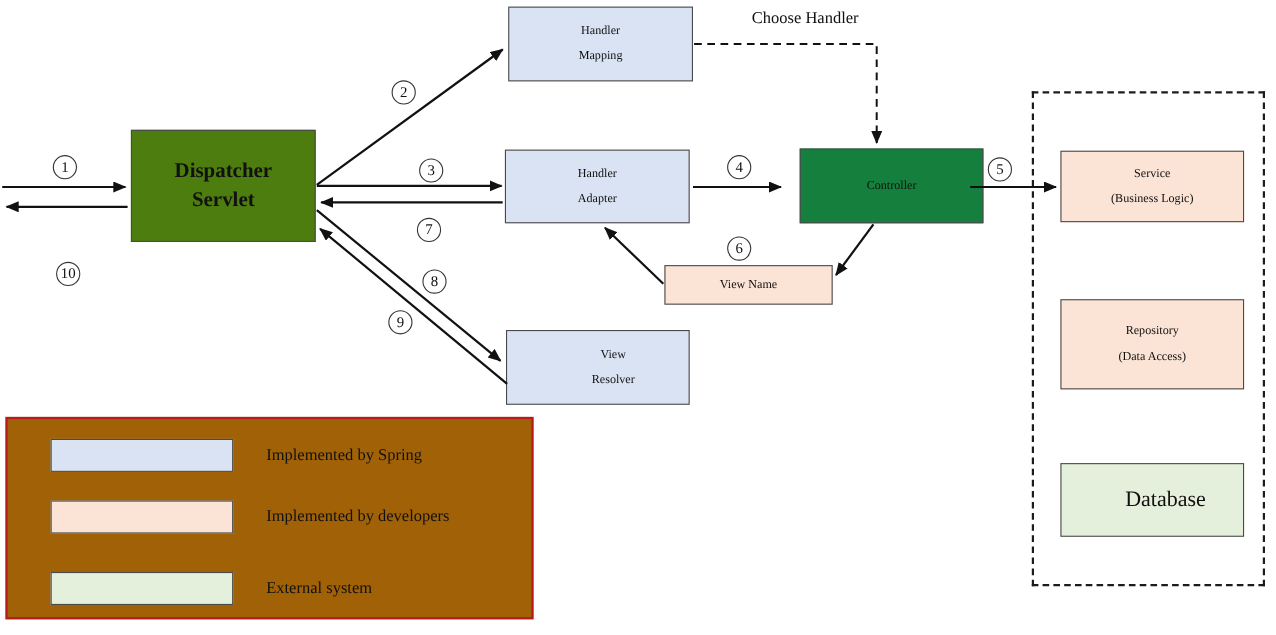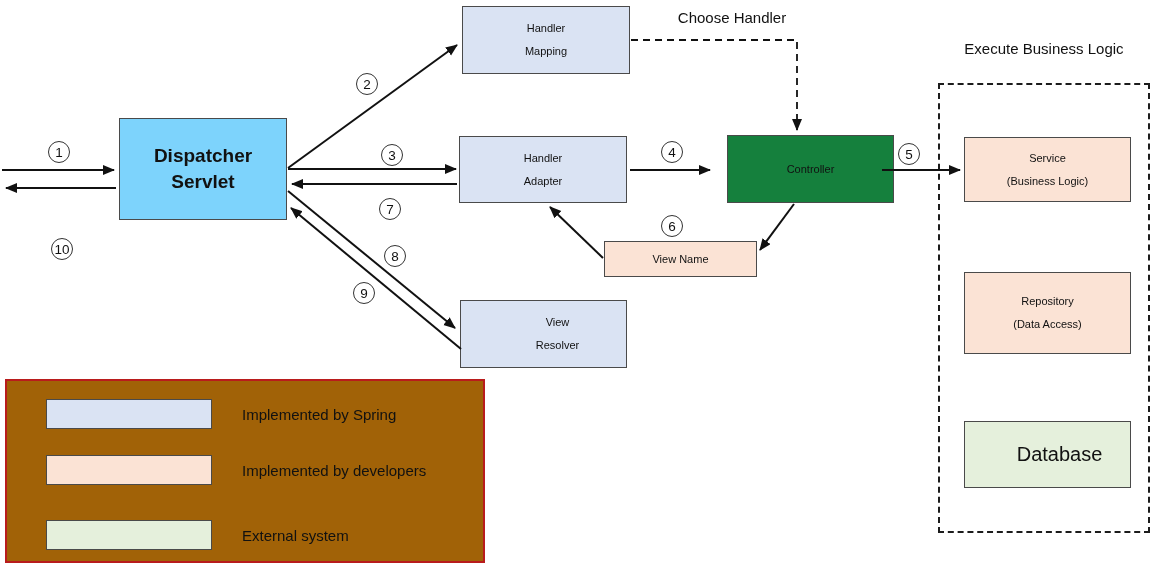--- a/index.html
+++ b/index.html
@@ -1,18 +1,18 @@
 <!DOCTYPE html>
 <html><head>
 <meta charset="utf-8">
 <style>
   html,body { margin:0; padding:0; background:#ffffff; }
   .canvas {
     position:relative; width:1160px; height:577px; background:#ffffff;
-    font-family:Liberation Sans, sans-serif; color:#111; overflow:hidden;
+    font-family:Liberation Serif, serif; color:#111; overflow:hidden;
   }
   .node {
     position:absolute; z-index:2; box-sizing:border-box;
     border:1.6px solid #4a4a4a;
     display:flex; align-items:center; justify-content:center;
     text-align:center; font-size:11px; line-height:23px;
     white-space:pre-line;
   }
   .node.title { font-weight:bold; font-size:19px; line-height:26px; }
   .node.big { font-size:20px; }
@@ -44,23 +44,22 @@
   svg.wires { position:absolute; left:0; top:0; z-index:3; pointer-events:none; }
 </style>
 </head>
 <body>
 
 <div class="canvas">
 
   <div class="dashed-container" style="left:938px; top:83px; width:212px; height:450px;"></div>
 
   <div class="annot" style="left:652px; top:9px; width:160px;">Choose Handler</div>
-  <div class="annot" style="left:930px; top:40px; width:228px;">Execute Business Logic</div>
 
-  <div class="node title" style="left: 119px; top: 118px; width: 168px; height: 102px; background-color: #7dd3fc;">Dispatcher
+  <div class="node title" style="left: 119px; top: 118px; width: 168px; height: 102px; background-color: #4d7c0f;">Dispatcher
 Servlet</div>
 
   <div class="node" style="left: 462px; top: 6px; width: 168px; height: 68px; background-color: rgb(218, 227, 243);">Handler
 Mapping</div>
 
   <div class="node" style="left: 459px; top: 136px; width: 168px; height: 67px; background-color: rgb(218, 227, 243);">Handler
 Adapter</div>
 
   <div class="node" style="left: 460px; top: 300px; width: 167px; height: 68px; background-color: rgb(218, 227, 243); padding-left: 28px;">View
 Resolver</div>

